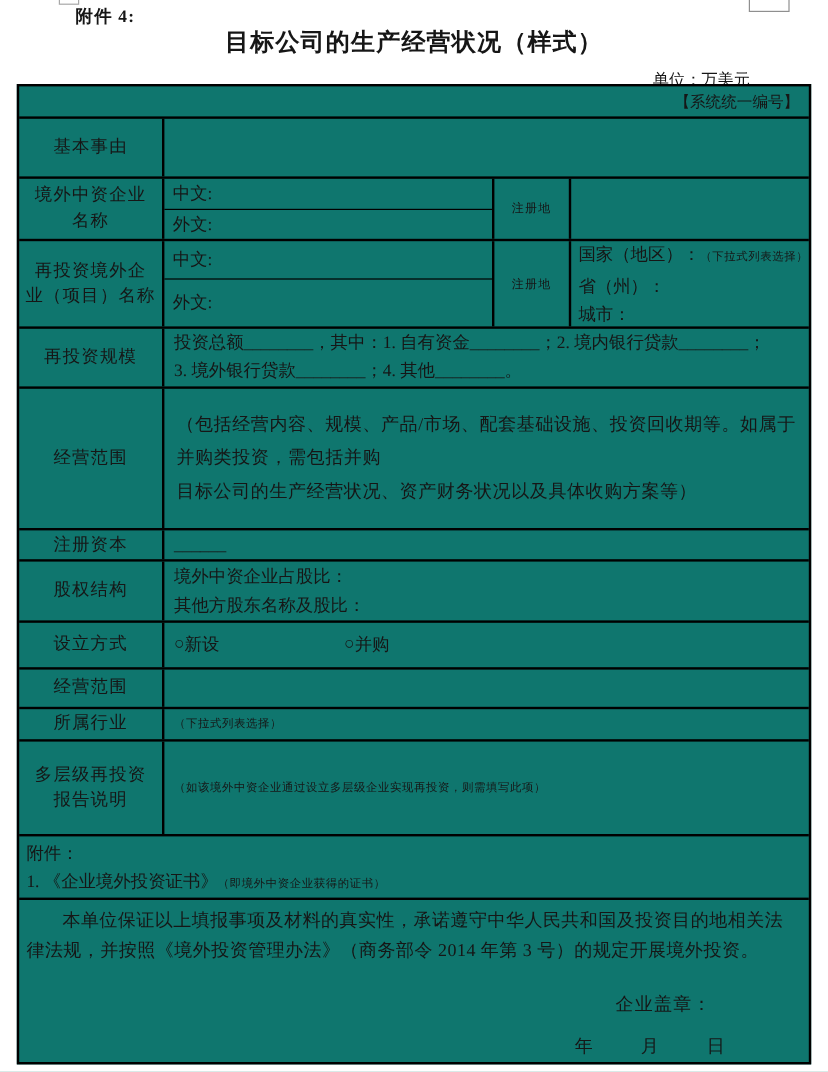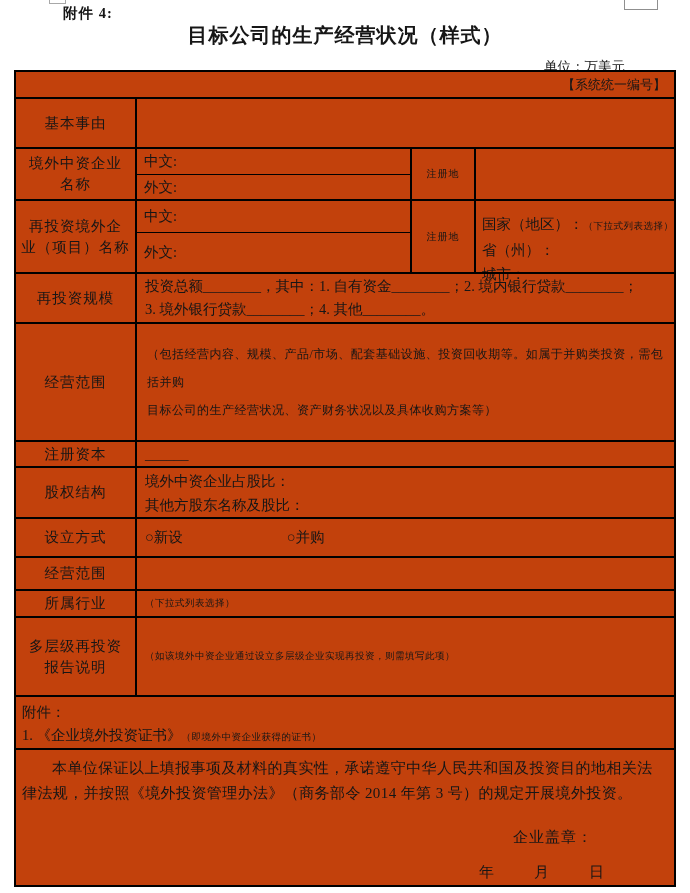--- a/index.html
+++ b/index.html
@@ -26,21 +26,21 @@
   }
   .artifact { position: absolute; border: 1px solid #a8a8a8; background: #fff; }
   .artifact.a-left  { left: 49px;  top: -5px; width: 17px; height: 9px; }
   .artifact.a-right { left: 624px; top: -4px; width: 34px; height: 14px; border-color: #8f8f8f; }
   
   .form-table {
     position: absolute; left: 14px; top: 70px;
     width: 662px; height: 817px;
     border: 2px solid #000;
     display: flex; flex-direction: column;
-    background: #c2410c;
+    background: #0f766e;
   }
   .trow { display: flex; border-top: 2px solid #000; width: 100%; }
   .trow.first { border-top: none; }
   .label-cell {
     width: 121px; flex: 0 0 121px;
     border-right: 2px solid #000;
     display: flex; flex-direction: column; justify-content: center; align-items: center;
     text-align: center; font-size: 14.5px; letter-spacing: 1px; line-height: 21px;
   }
   .value-cell { flex: 1; font-size: 14.5px; }
@@ -57,21 +57,21 @@
     border-right: 2px solid #000;
     display: flex; align-items: center; justify-content: center;
     font-size: 10px; letter-spacing: 1px;
   }
   .detail-cell { flex: 1; font-size: 14.5px; }
   .detail-cell .line { line-height: 24px; padding-left: 6px; white-space: nowrap; }
   .small { font-size: 9.5px; letter-spacing: 0.5px; }
   .two-line { display: flex; flex-direction: column; justify-content: center; line-height: 24px; }
   .scale-line { line-height: 23px; white-space: nowrap; }
   .note-wrap { display: flex; flex-direction: column; justify-content: center; line-height: 28px; }
-  .note-wrap .small { font-size: 12px; }
+  .note-wrap .small { font-size: 15px; }
   .radio-row { display: flex; align-items: center; }
   .radio-opt { display: inline-flex; align-items: center; }
   .radio-opt.second { margin-left: 104px; }
   .center-v { display: flex; align-items: center; }
   
   .attach-row { flex-direction: column; padding: 4px 6px; font-size: 14.5px; line-height: 23px; }
   
   .decl-row { flex-direction: column; padding: 6px 8px 0 6px; font-size: 15px; }
   .decl-line { line-height: 25px; letter-spacing: 0.4px; white-space: nowrap; }
   .decl-line.indent { text-indent: 2em; }
@@ -116,21 +116,21 @@
   <div class="trow" style="height:73px">
     <div class="label-cell">
       <span>再投资境外企</span>
       <span>业（项目）名称</span>
     </div>
     <div class="input-col">
       <div class="input-sub top" style="flex:0 0 32px">中文:</div>
       <div class="input-sub">外文:</div>
     </div>
     <div class="reg-cell">注册地</div>
-    <div class="detail-cell" style="padding-top:11px">
+    <div class="detail-cell" style="padding-top:0">
       <div class="line">
         <span>国家（地区）：</span><span class="small">（下拉式列表选择）</span>
       </div>
       <div class="line">省（州）：</div>
       <div class="line">城市：</div>
     </div>
   </div>
 
   <div class="trow" style="height:50px">
     <div class="label-cell">再投资规模</div>

